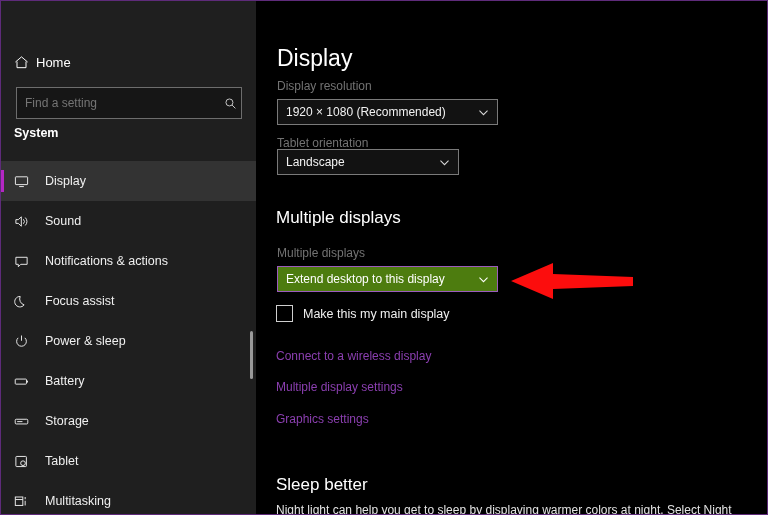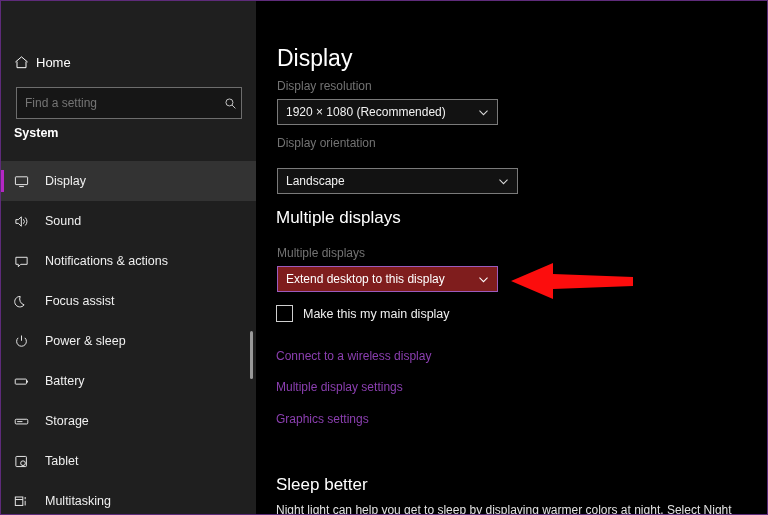--- a/index.html
+++ b/index.html
@@ -193,21 +193,21 @@
   }
   .combo .val {
     flex: 1;
     font-size: 12px;
     color: #f2f2f2;
     white-space: nowrap;
   }
   .combo .chev { color: #d9d9d9; display: flex; align-items: center; }
 
   .combo.highlight {
-    background: #7f1d1d;
+    background: #4d7c0f;
     border: 1px solid #9b5bbd;
   }
   .combo.highlight .val { color: #ffffff; }
   .combo.highlight .chev { color: #ffffff; }
 
   .subhead {
     position: absolute;
     font-size: 17px;
     color: #ffffff;
   }
@@ -391,22 +391,22 @@
     <div class="field-label" style="left:21px; top:78px;">Display resolution</div>
     <div class="combo" style="left:21px; top:98px; width:221px;">
       <span class="val">1920 × 1080 (Recommended)</span>
       <span class="chev">
         <svg width="11" height="11" viewBox="0 0 12 12">
           <path d="M1.6 4 L6 8.4 L10.4 4" fill="none" stroke="currentColor" stroke-width="1.1"></path>
         </svg>
       </span>
     </div>
 
-    <div class="field-label" style="left:21px; top:135px;">Display orientation</div>
-    <div class="combo" style="left:21px; top:167px; width:241px;">
+    <div class="field-label" style="left:21px; top:135px;">Tablet orientation</div>
+    <div class="combo" style="left:21px; top:148px; width:182px;">
       <span class="val">Landscape</span>
       <span class="chev">
         <svg width="11" height="11" viewBox="0 0 12 12">
           <path d="M1.6 4 L6 8.4 L10.4 4" fill="none" stroke="currentColor" stroke-width="1.1"></path>
         </svg>
       </span>
     </div>
 
     <div class="subhead" style="left:20px; top:207px;">Multiple displays</div>
 

